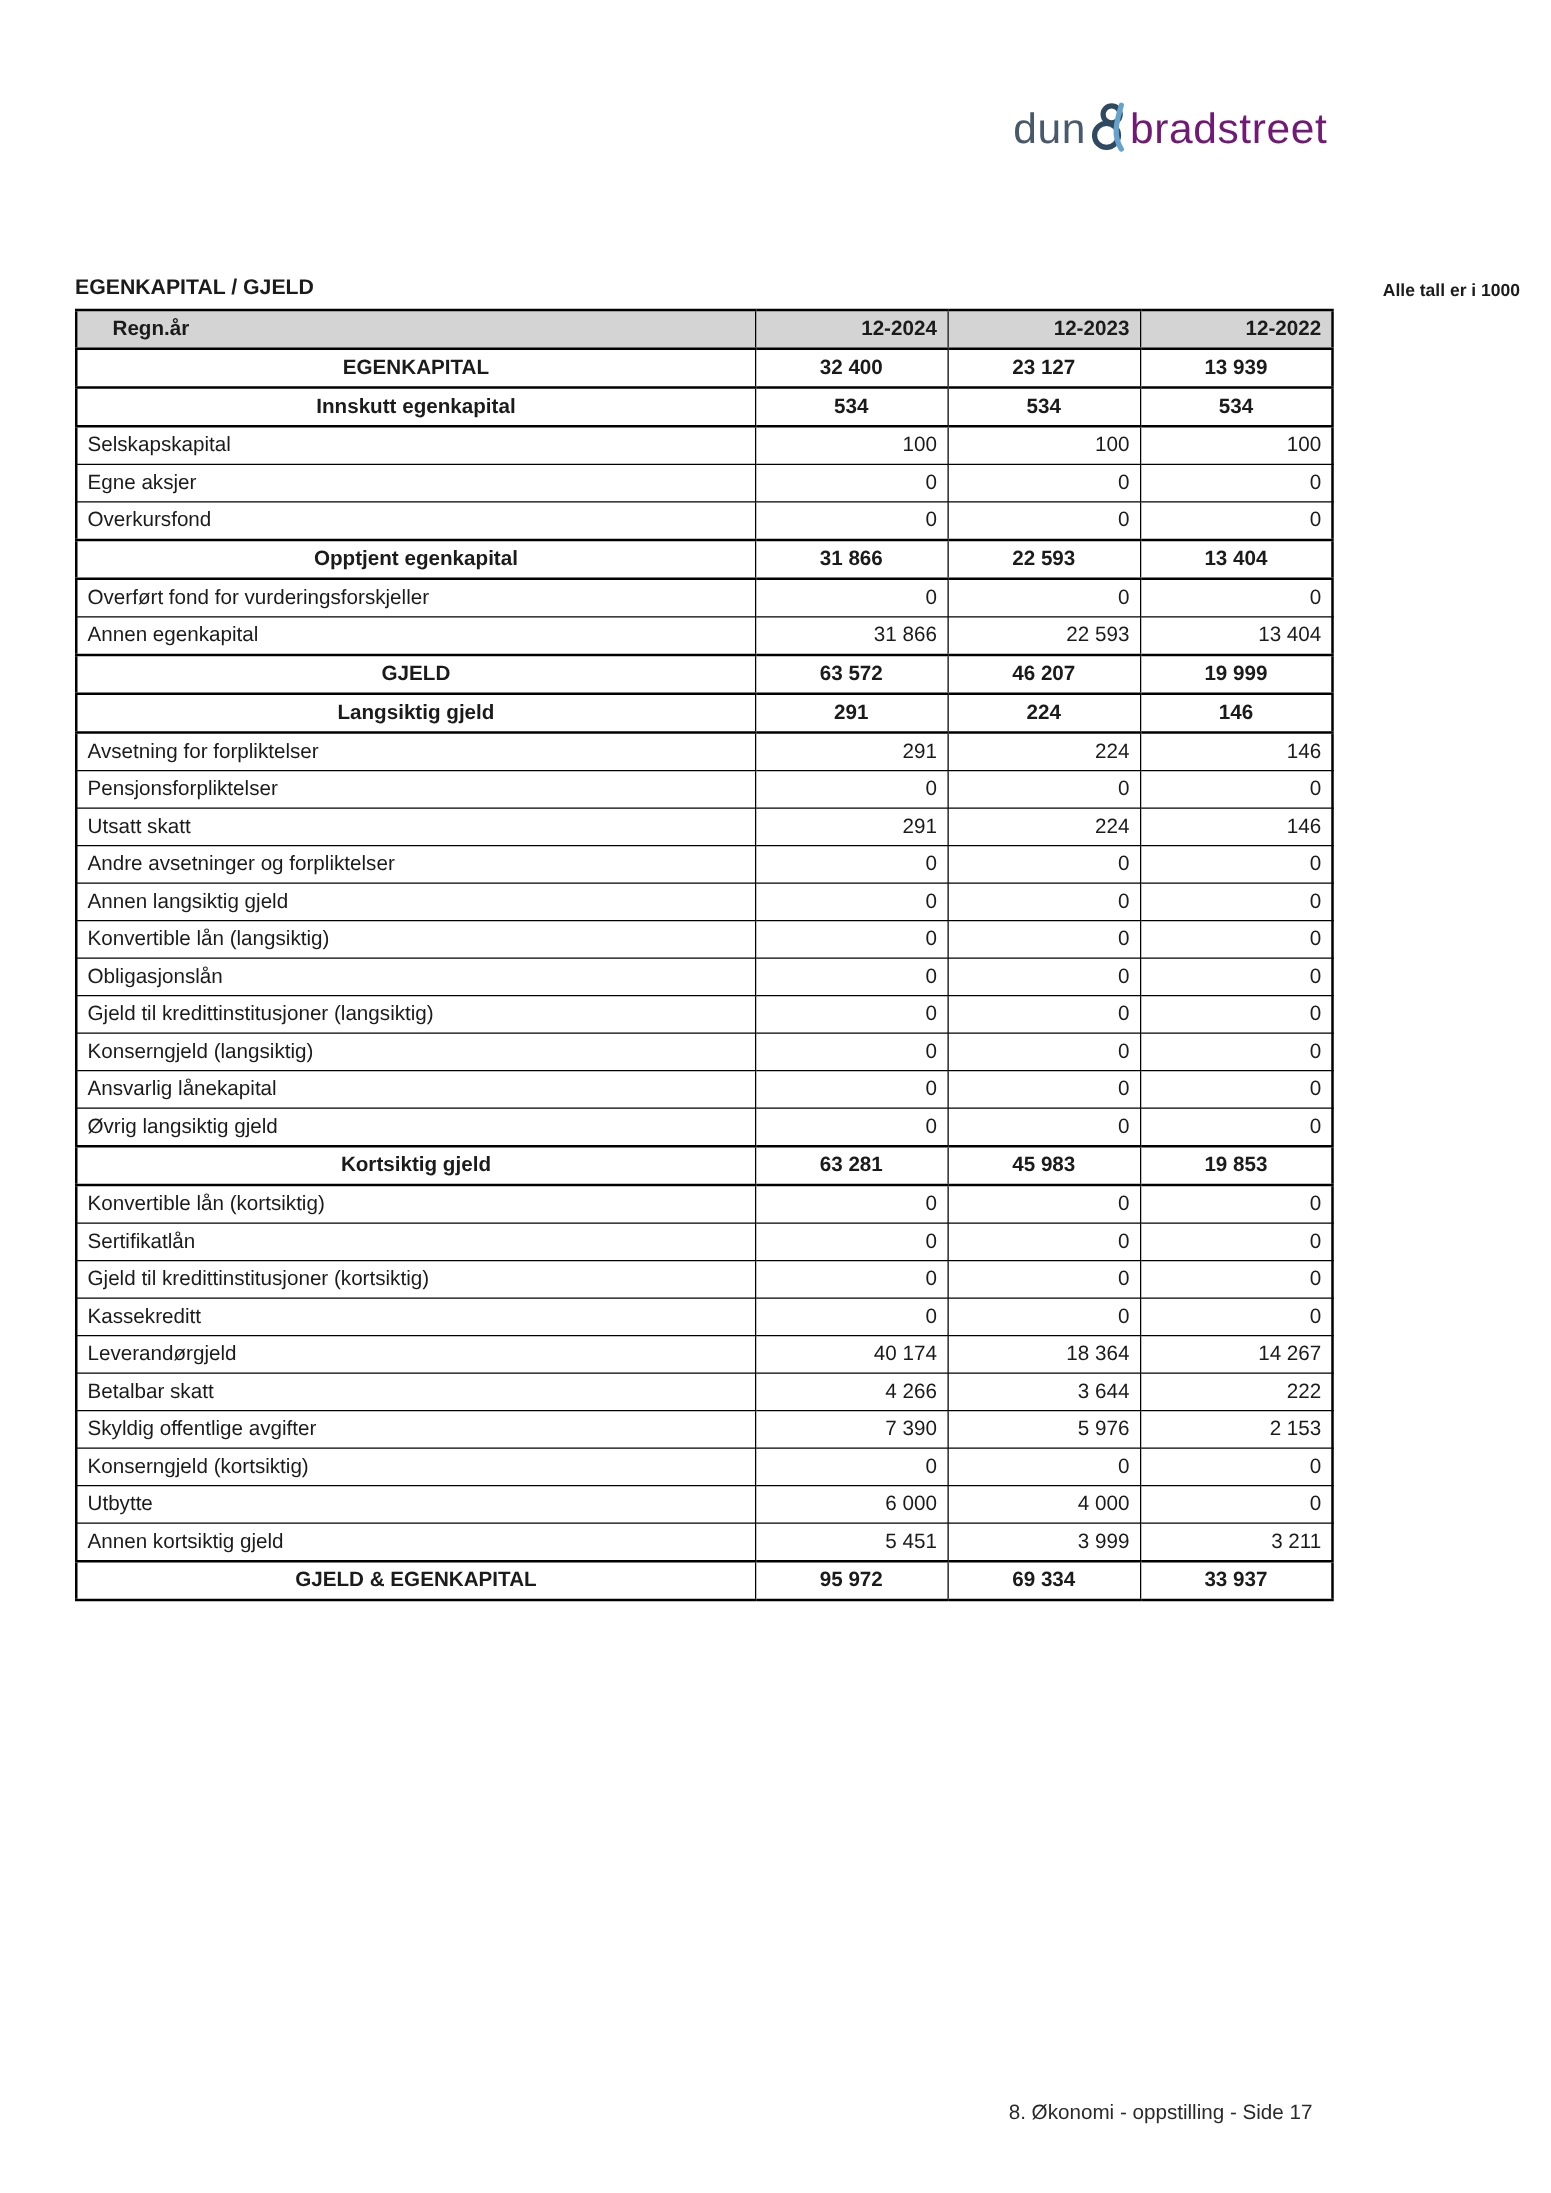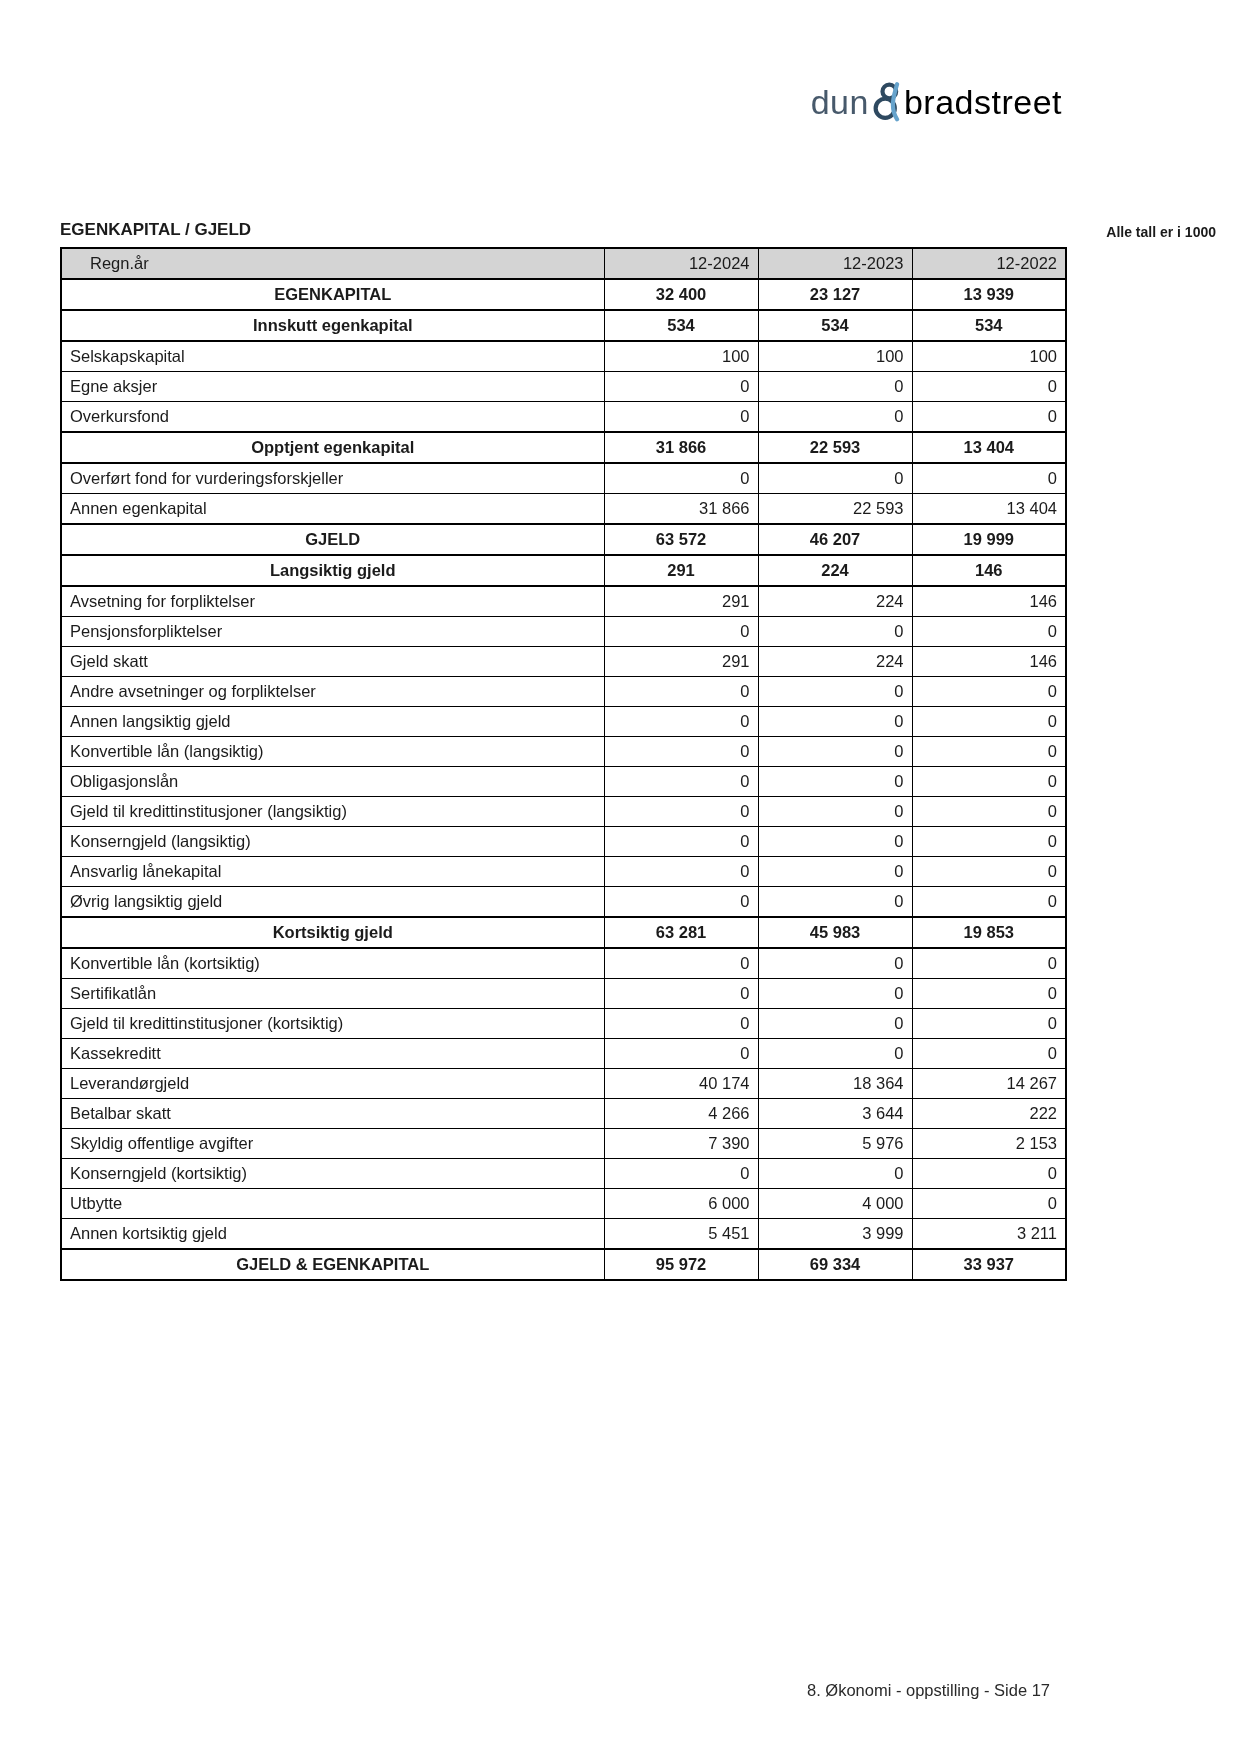--- a/index.html
+++ b/index.html
@@ -11,21 +11,21 @@
     color:#1b1b1b;
     overflow:hidden;
   }
   
   .logo{
     position:absolute;top:78px;right:179px;
     display:flex;align-items:center;
     font-size:34px;letter-spacing:0.5px;font-weight:400;
   }
   .logo .dun{color:#47596b;}
-  .logo .bstreet{color:#000000;}
+  .logo .bstreet{color:#701a75;}
   .logo .amp{display:inline-block;margin:0 1px 0 3px;position:relative;top:3px;}
   
   .content{position:absolute;left:60px;top:220px;width:1156px;}
   .titlebar{
     display:flex;justify-content:space-between;align-items:flex-end;
     margin-bottom:7px;
   }
   .doc-title{font-size:17px;font-weight:bold;}
   .doc-note{font-size:14px;font-weight:bold;}
   
@@ -40,21 +40,21 @@
     height:29px;
     padding:0 8px;
     vertical-align:middle;
     white-space:nowrap;
     overflow:hidden;
   }
   table.balance thead th{
     background:#d4d4d4;
     border-top:2.2px solid #000;
     border-bottom:2.2px solid #000;
-    font-weight:normal;
+    font-weight:bold;
     padding-left:28px;
   }
   table.balance{border:2px solid #000;}
   th.lbl,td.lbl{text-align:left;}
   th.val,td.val{text-align:right;}
   tr.section td{font-weight:bold;border-top:2.2px solid #000;border-bottom:2.2px solid #000;text-align:center;}
   
   .footer{
     position:absolute;top:1681px;right:191px;
     font-size:16.5px;color:#2a2a2a;
@@ -167,21 +167,21 @@
             <td class="val">224</td>
             <td class="val">146</td>
           </tr>
           <tr>
             <td class="lbl">Pensjonsforpliktelser</td>
             <td class="val">0</td>
             <td class="val">0</td>
             <td class="val">0</td>
           </tr>
           <tr>
-            <td class="lbl">Gjeld skatt</td>
+            <td class="lbl">Utsatt skatt</td>
             <td class="val">291</td>
             <td class="val">224</td>
             <td class="val">146</td>
           </tr>
           <tr>
             <td class="lbl">Andre avsetninger og forpliktelser</td>
             <td class="val">0</td>
             <td class="val">0</td>
             <td class="val">0</td>
           </tr>

